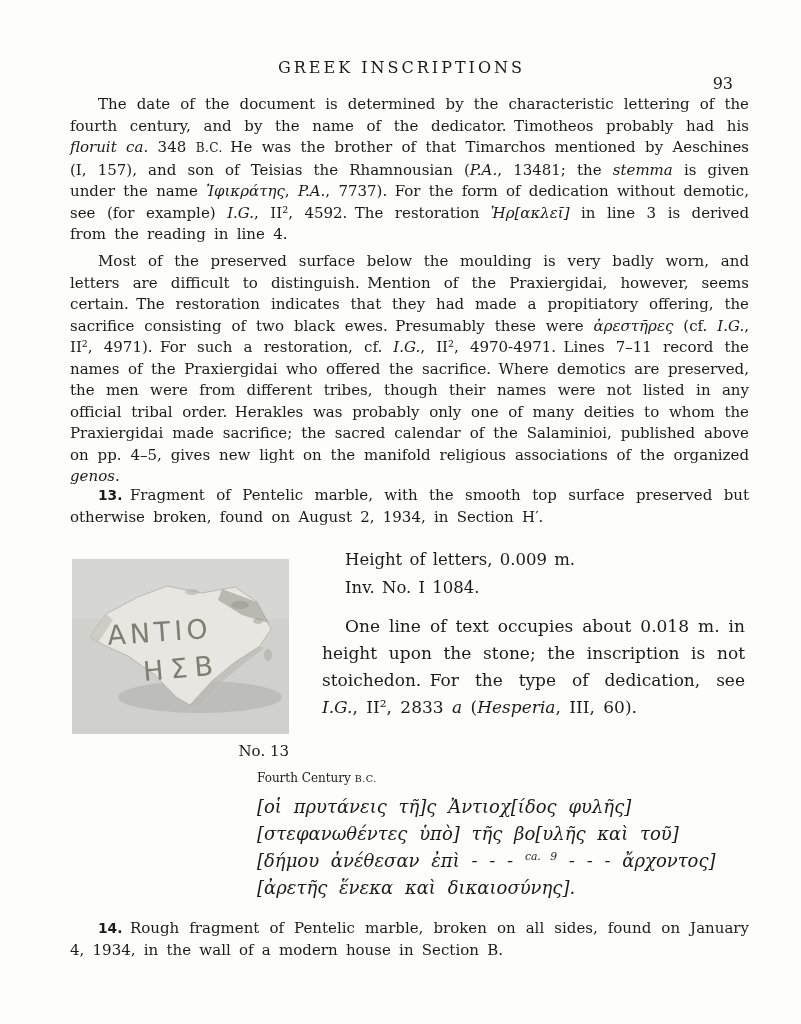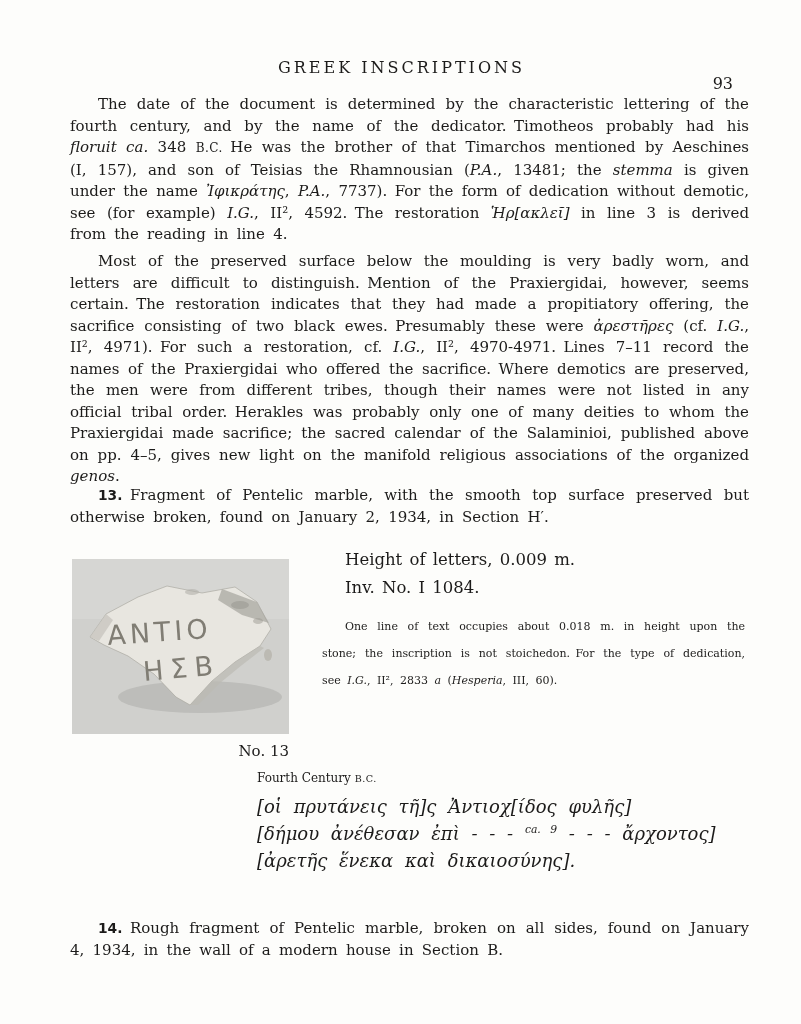--- a/index.html
+++ b/index.html
@@ -31,21 +31,21 @@
   .photo-wrap { position:absolute; left:72px; top:559px; width:217px; height:175px; }
   .photo-wrap svg { display:block; }
   .caption {
     position:absolute; left:72px; top:742px; width:217px;
     text-align:right; font-size:15px;
   }
 
   .right-col { position:absolute; left:322px; top:546px; width:423px; }
   .metric { font-size:16.5px; line-height:28px; padding-left:23px; word-spacing:2px; }
   .desc {
-    margin-top:11px; font-size:11px; line-height:27px;
+    margin-top:11px; font-size:17px; line-height:27px;
     text-align:justify; text-indent:23px; word-spacing:3px;
   }
 
   .inscription { position:absolute; left:257px; top:767px; width:430px; }
   .ins-heading { font-size:12px; line-height:22px; margin-bottom:3px; }
   .greek-line  { font-size:18px; line-height:27px; font-style:italic; word-spacing:6px; white-space:nowrap; }
 </style>
 </head>
 <body>
 
@@ -53,21 +53,21 @@
 
   <div class="header">
     <span class="running-title">GREEK INSCRIPTIONS</span>
     <span class="page-number">93</span>
   </div>
 
   <p class="body-para para1"><span>The date of the document is determined by the characteristic lettering of the fourth century, and by the name of the dedicator. Timotheos probably had his </span><span class="it">floruit ca.</span><span> 348 </span><span class="sc">B.C.</span><span> He was the brother of that Timarchos mentioned by Aeschines (I, 157), and son of Teisias the Rhamnousian (</span><span class="it">P.A.</span><span>, 13481; the </span><span class="it">stemma</span><span> is given under the name </span><span class="it">Ἰφικράτης</span><span>, </span><span class="it">P.A.</span><span>, 7737). For the form of dedication without demotic, see (for example) </span><span class="it">I.G.</span><span>, II², 4592. The restoration </span><span class="it">Ἡρ[ακλεῖ]</span><span> in line 3 is derived from the reading in line 4.</span></p>
 
   <p class="body-para para2"><span>Most of the preserved surface below the moulding is very badly worn, and letters are difficult to distinguish. Mention of the Praxiergidai, however, seems certain. The restoration indicates that they had made a propitiatory offering, the sacrifice consisting of two black ewes. Presumably these were </span><span class="it">ἀρεστῆρες</span><span> (cf. </span><span class="it">I.G.</span><span>, II², 4971). For such a restoration, cf. </span><span class="it">I.G.</span><span>, II², 4970-4971. Lines 7–11 record the names of the Praxiergidai who offered the sacrifice. Where demotics are preserved, the men were from different tribes, though their names were not listed in any official tribal order. Herakles was probably only one of many deities to whom the Praxiergidai made sacrifice; the sacred calendar of the Salaminioi, published above on pp. 4–5, gives new light on the manifold religious associations of the organized </span><span class="it">genos</span><span>.</span></p>
 
-  <p class="body-para item13"><span class="bd">13.</span><span> Fragment of Pentelic marble, with the smooth top surface preserved but otherwise broken, found on January 2, 1934, in Section Η′.</span></p>
+  <p class="body-para item13"><span class="bd">13.</span><span> Fragment of Pentelic marble, with the smooth top surface preserved but otherwise broken, found on August 2, 1934, in Section Η′.</span></p>
 
   <div class="photo-wrap">
     <svg width="217" height="175" viewBox="0 0 217 175" xmlns="http://www.w3.org/2000/svg">
       <rect x="0" y="0" width="217" height="175" fill="#d0d0cd"></rect>
       <rect x="0" y="0" width="217" height="60" fill="#d6d6d3"></rect>
       <ellipse cx="128" cy="138" rx="82" ry="16" fill="#bdbdba"></ellipse>
       <path d="M 18,78 L 34,55 L 66,38 L 95,27 L 130,34 L 163,28 L 185,43 L 199,70 L 188,87 L 163,103 L 140,122 L 118,146 L 104,138 L 82,115 L 56,97 L 32,86 Z" fill="#e8e6e0" stroke="#a3a19a" stroke-width="1" stroke-opacity="0.6"></path>
       <path d="M 150,30 L 185,43 L 197,64 L 170,56 L 146,41 Z" fill="#aaa8a1" opacity="0.75"></path>
       <path d="M 188,87 L 163,103 L 140,122 L 118,146 L 126,146 L 148,124 L 170,106 L 192,89 Z" fill="#bcbab3" opacity="0.7"></path>
       <path d="M 18,78 L 34,55 L 41,61 L 27,82 Z" fill="#c8c6bf" opacity="0.8"></path>
@@ -84,19 +84,20 @@
 
   <div class="right-col">
     <div class="metric">Height of letters, 0.009 m.</div>
     <div class="metric">Inv. No. I 1084.</div>
     <p class="desc"><span>One line of text occupies about 0.018 m. in height upon the stone; the inscription is not stoichedon. For the type of dedication, see </span><span class="it">I.G.</span><span>, II², 2833 </span><span class="it">a</span><span> (</span><span class="it">Hesperia</span><span>, III, 60).</span></p>
   </div>
 
   <div class="inscription">
     <div class="ins-heading"><span>Fourth Century </span><span class="sc">B.C.</span></div>
     <div class="greek-line"><span>[οἱ πρυτάνεις τῆ]ς Ἀντιοχ[ίδος φυλῆς]</span></div>
+    <div class="greek-line"><span>[στεφανωθέντες ὑπὸ] τῆς βο[υλῆς καὶ τοῦ]</span></div>
     <div class="greek-line"><span>[δήμου ἀνέθεσαν ἐπὶ - - - </span><span class="sup">ca. 9</span><span> - - - ἄρχοντος]</span></div>
     <div class="greek-line"><span>[ἀρετῆς ἕνεκα καὶ δικαιοσύνης].</span></div>
   </div>
 
   <p class="body-para item14"><span class="bd">14.</span><span> Rough fragment of Pentelic marble, broken on all sides, found on January 4, 1934, in the wall of a modern house in Section Β.</span></p>
 
 </div>
 
 </body></html>

